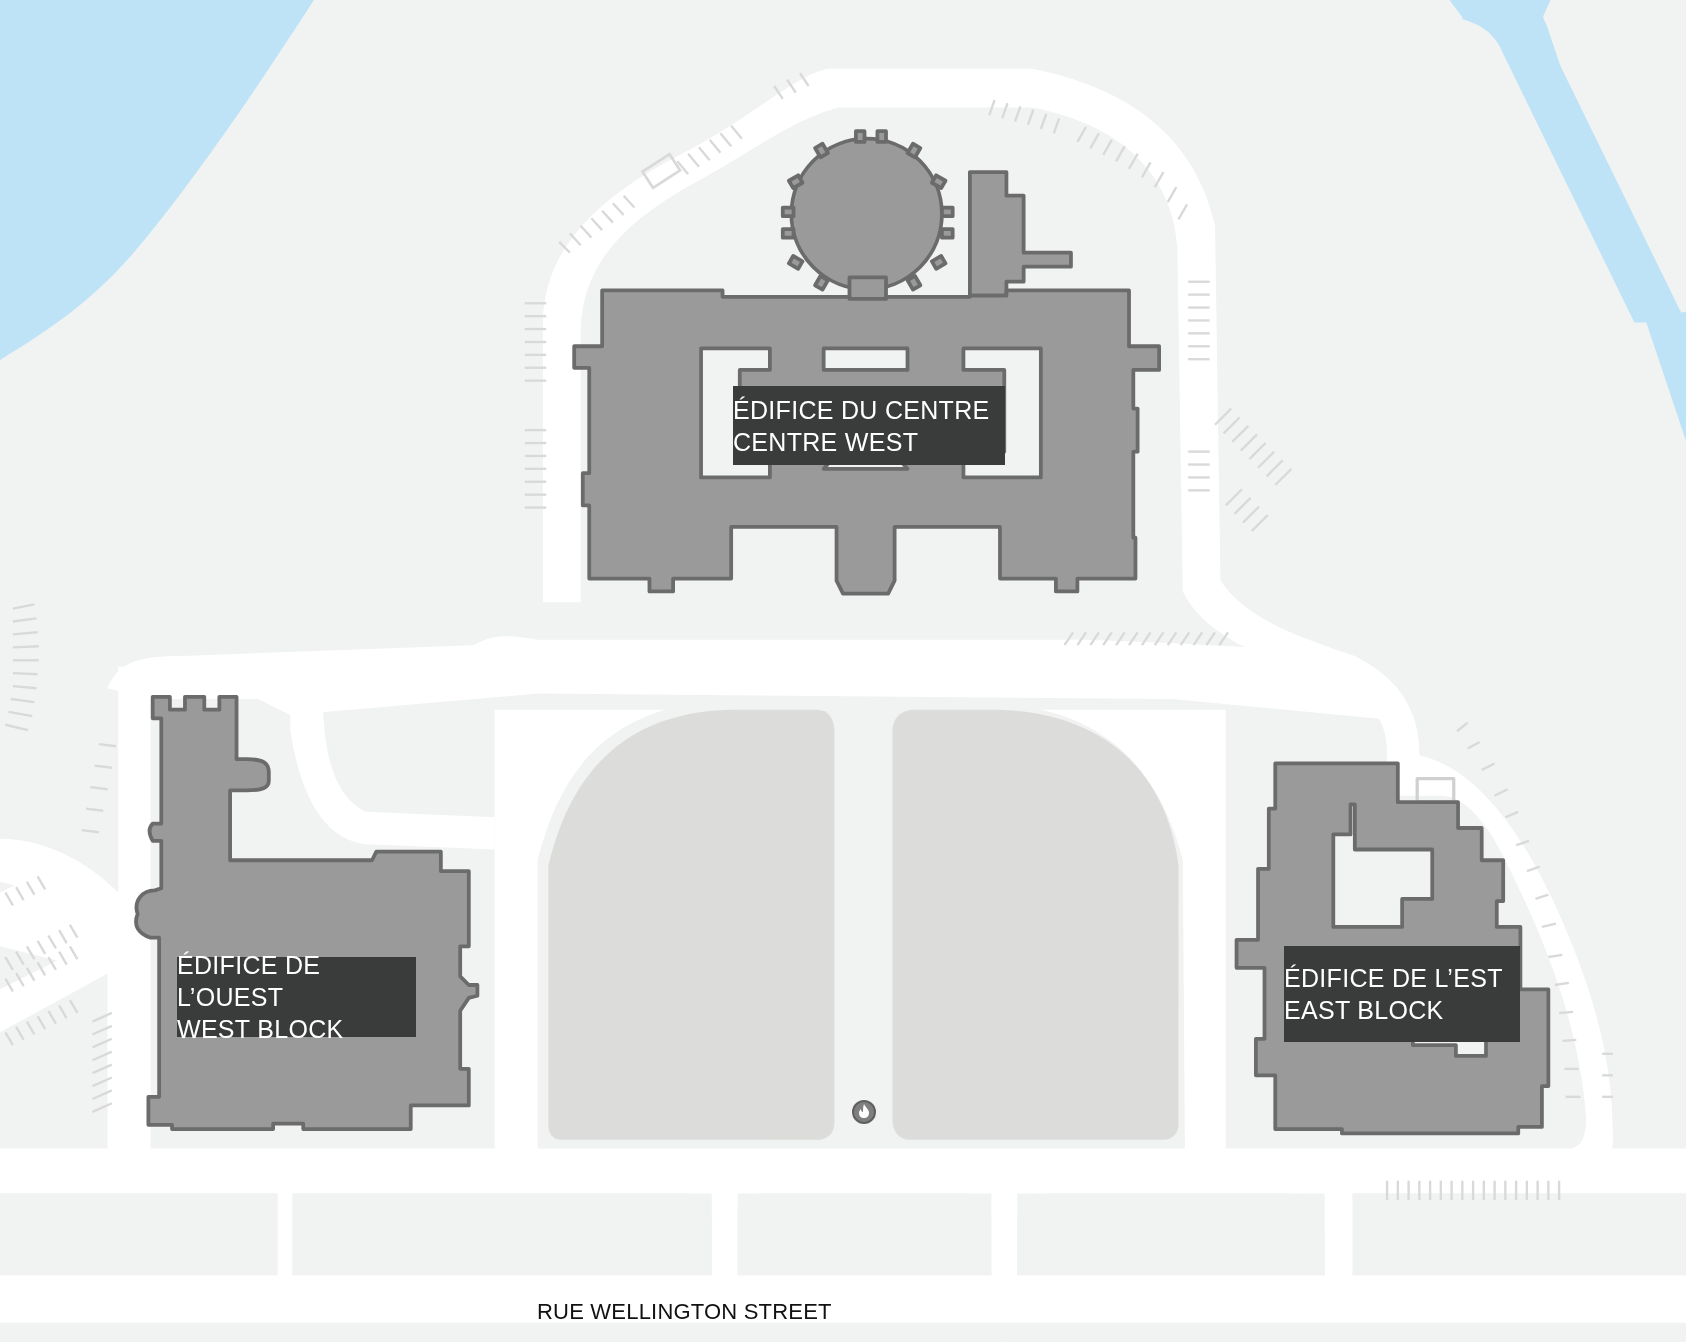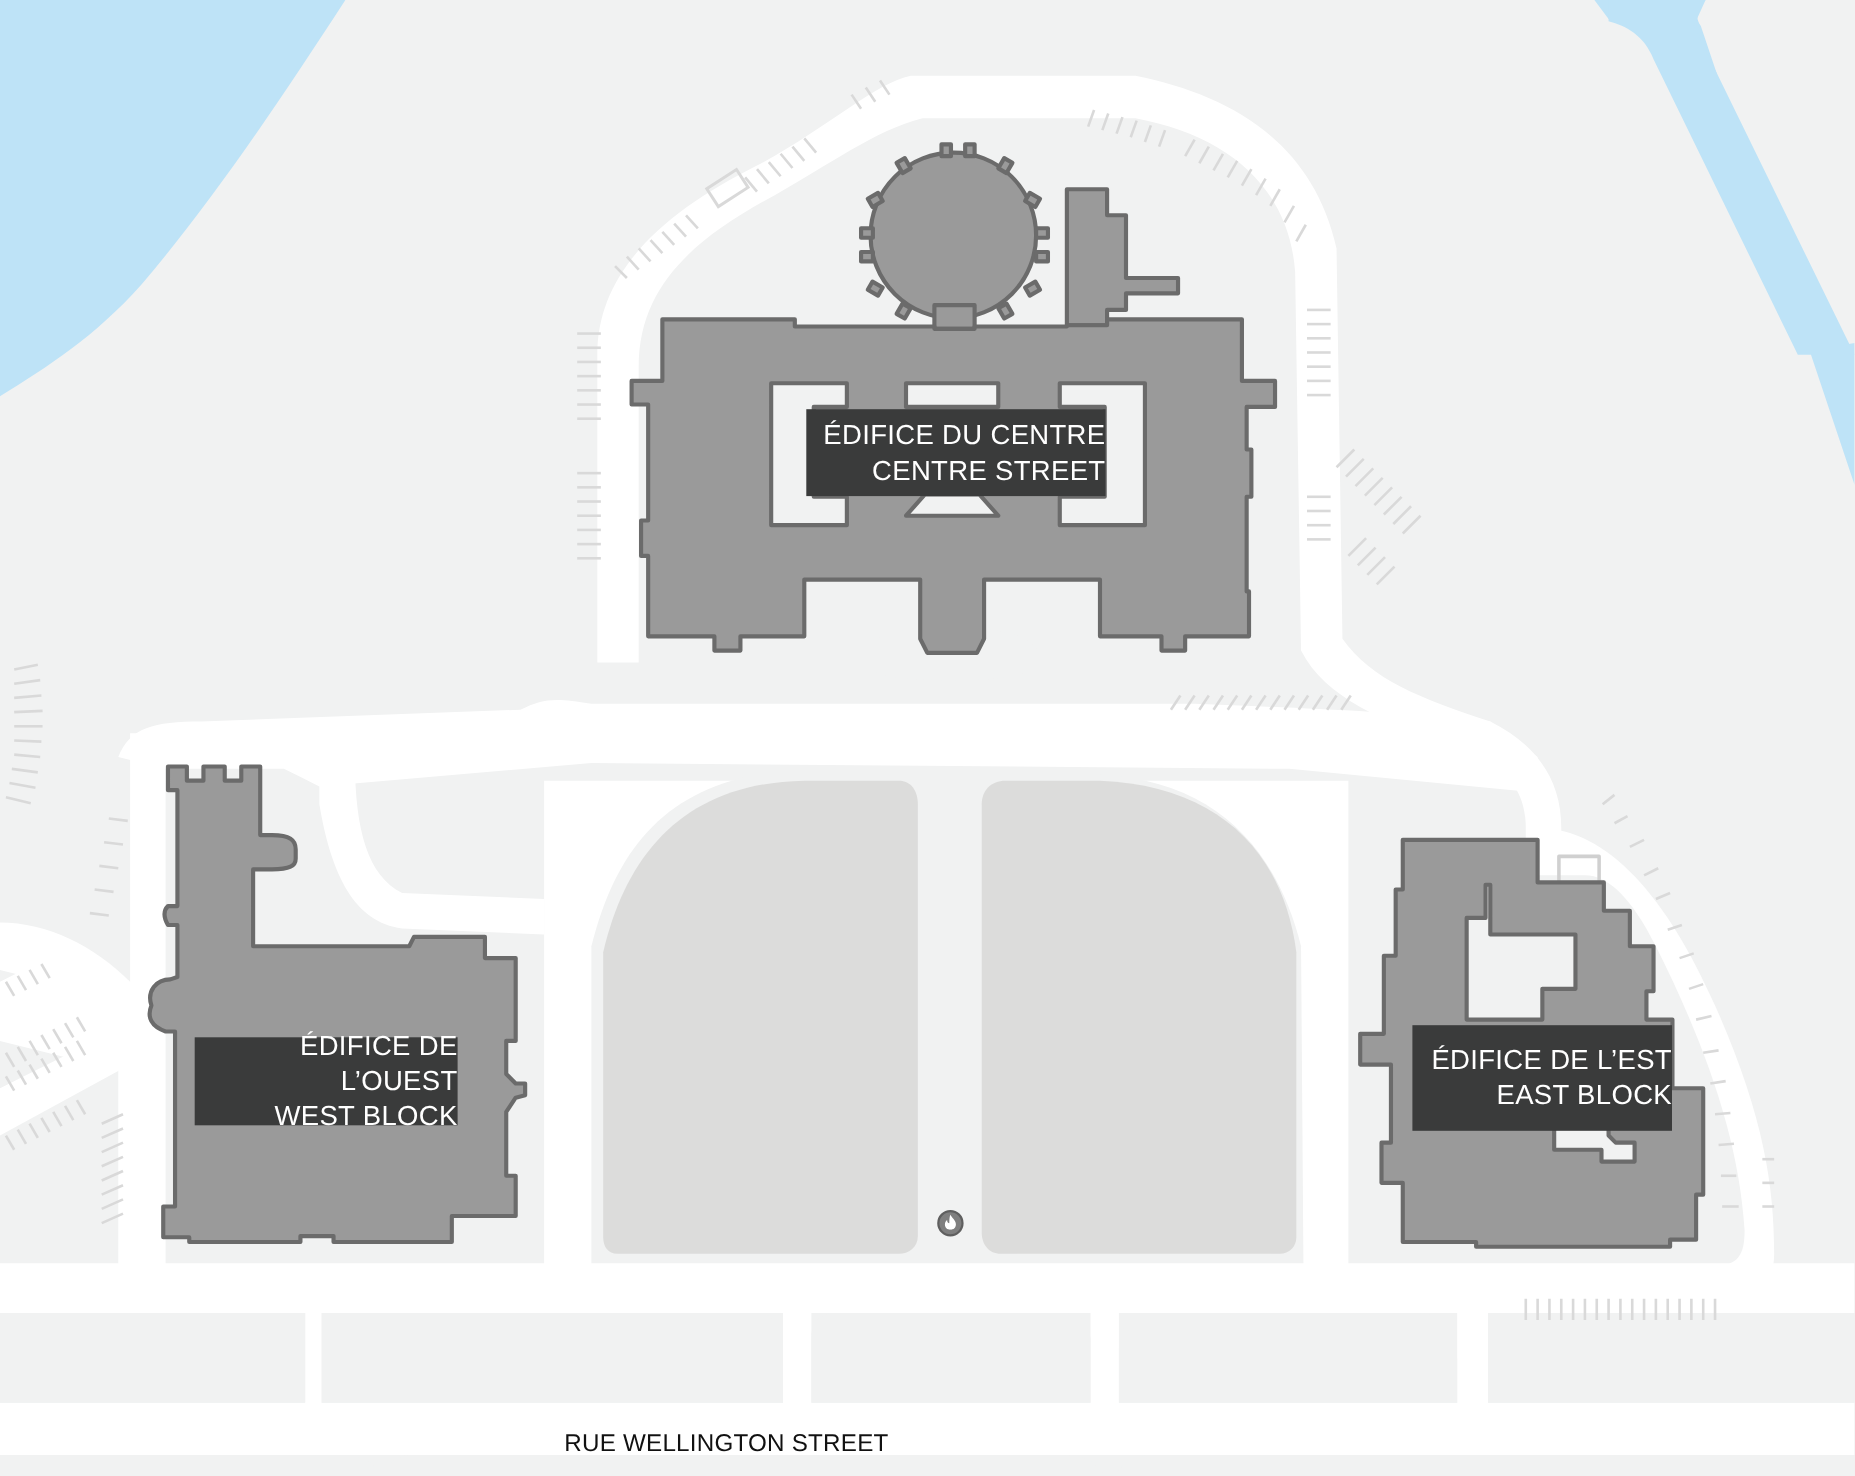--- a/index.html
+++ b/index.html
@@ -5,22 +5,22 @@
   html, body { margin: 0; padding: 0; background: #f1f2f2; }
   body { width: 1686px; height: 1342px; overflow: hidden; position: relative; font-family: "Liberation Sans", "DejaVu Sans", sans-serif; }
   #map { position: absolute; left: 0; top: 0; width: 1686px; height: 1342px; }
   .water { fill: #bee3f7; }
   .ground { fill: #f1f2f2; }
   .road { fill: #ffffff; }
   .lawn { fill: #dcdcdb; }
   .bldg { fill: #9a9a9a; stroke: #6b6b6b; stroke-width: 3.5; stroke-linejoin: round; }
   .court { fill: #f1f2f2; stroke: #6b6b6b; stroke-width: 3.5; stroke-linejoin: round; }
   .park line { stroke: #d9d9d9; stroke-width: 2.2; }
-  .label { position: absolute; background: #3a3b3b; color: #ffffff; text-align: right; font-family: "Liberation Sans", "DejaVu Sans", sans-serif; font-size: 25px; line-height: 32px; letter-spacing: 0.3px; padding: 0; box-sizing: border-box; display: flex; flex-direction: column; justify-content: center; }
-  .street { position: absolute; color: #111; font-family: "Liberation Sans", "DejaVu Sans", sans-serif; font-size: 22px; letter-spacing: 0.2px; white-space: nowrap; }
+  .label { position: absolute; background: #3a3b3b; color: #ffffff; text-align: left; font-family: "Liberation Sans", "DejaVu Sans", sans-serif; font-size: 25px; line-height: 32px; letter-spacing: 0.3px; padding: 0; box-sizing: border-box; display: flex; flex-direction: column; justify-content: center; margin-top: 14px; }
+  .street { position: absolute; color: #111; font-family: "Liberation Sans", "DejaVu Sans", sans-serif; font-size: 22px; letter-spacing: 0.2px; white-space: nowrap; margin-left: 24px; }
   .poi { position: absolute; width: 24px; height: 24px; border-radius: 50%; background: #7f7f7f; border: 2px solid #5f5f5f; box-sizing: border-box; display: flex; align-items: center; justify-content: center; color: #fff; font-size: 13px; line-height: 1; }
 </style>
 </head>
 <body>
 
 <svg id="map" viewBox="0 0 1568 1248" preserveAspectRatio="none" xmlns="http://www.w3.org/2000/svg">
 
   <rect class="ground" x="0" y="0" width="1568" height="1248"></rect>
 
   <path class="water" d="M0,0 L292,0 C240,80 180,170 120,240 C80,285 40,310 0,335 Z"></path>
@@ -292,21 +292,21 @@
   <g>
     <path class="court" d="M1318,724 L1352,724 L1352,746 L1318,746 Z" style="fill:none;stroke:#d0d0d0;stroke-width:3"></path>
     <path class="bldg" d="M1186,710 L1300,710 L1300,746 L1356,746 L1356,770 L1378,770 L1378,800 L1398,800 L1398,838 L1392,838 L1392,862 L1414,862 L1414,920 L1440,920 L1440,1010 L1434,1010 L1434,1048 L1412,1048 L1412,1054 L1248,1054 L1248,1050 L1186,1050 L1186,1000 L1168,1000 L1168,966 L1176,966 L1176,900 L1150,900 L1150,874 L1170,874 L1170,808 L1180,808 L1180,752 L1186,752 Z"></path>
     <path class="court" d="M1240,776 L1256,776 L1256,748 L1260,748 L1260,790 L1332,790 L1332,836 L1304,836 L1304,862 L1240,862 Z"></path>
     <path class="court" d="M1314,942 L1360,942 L1360,960 L1366,966 L1382,966 L1382,982 L1354,982 L1354,972 L1314,972 Z"></path>
   </g>
 </svg>
 
 <div class="label" style="left:733px; top:372px; width:272px; height:79px;">
   <span>ÉDIFICE DU CENTRE</span>
-  <span>CENTRE STREET</span>
+  <span>CENTRE WEST</span>
 </div>
 
 <div class="label" style="left:177px; top:943px; width:239px; height:80px;">
   <span>ÉDIFICE DE L’OUEST</span>
   <span>WEST BLOCK</span>
 </div>
 
 <div class="label" style="left:1284px; top:932px; width:236px; height:96px;">
   <span>ÉDIFICE DE L’EST</span>
   <span>EAST BLOCK</span>

